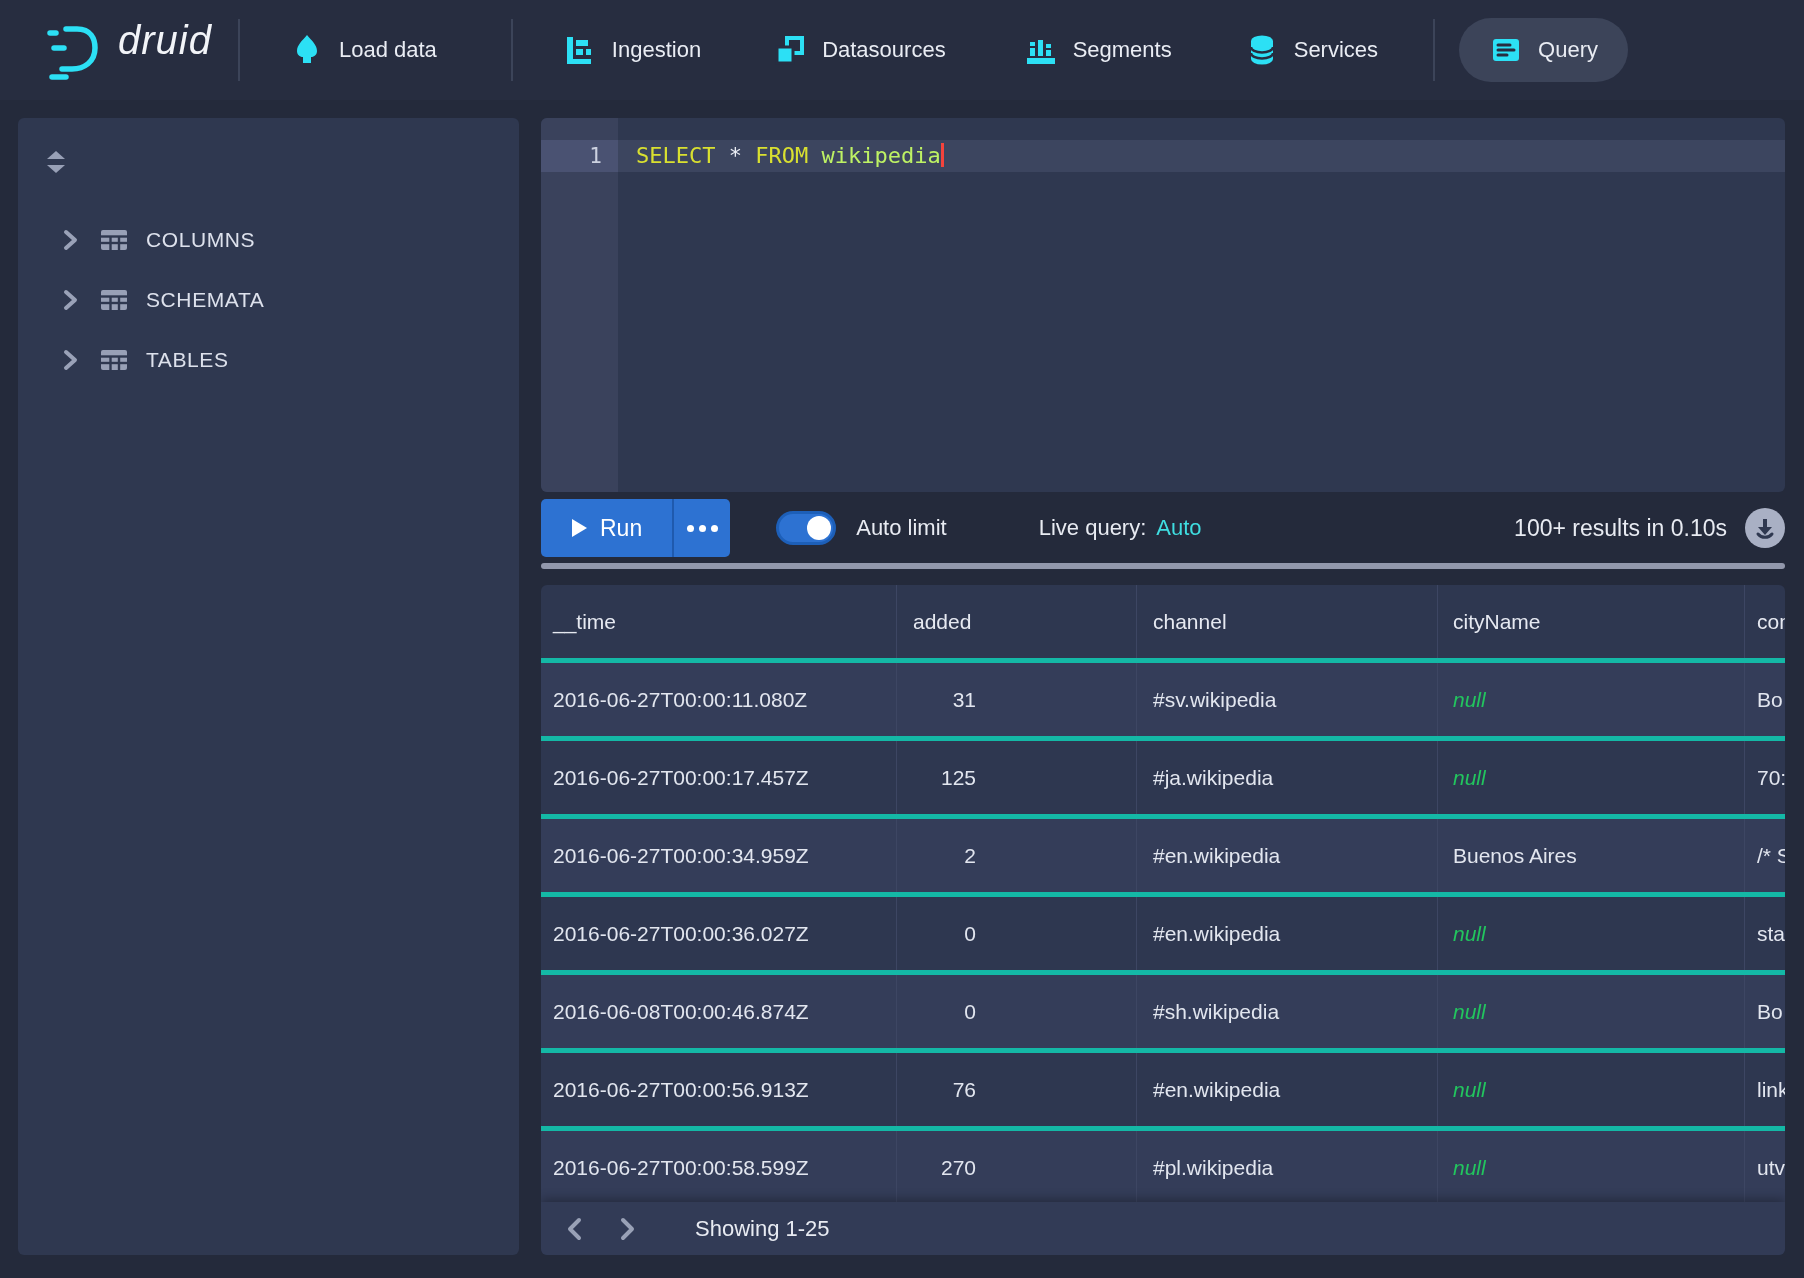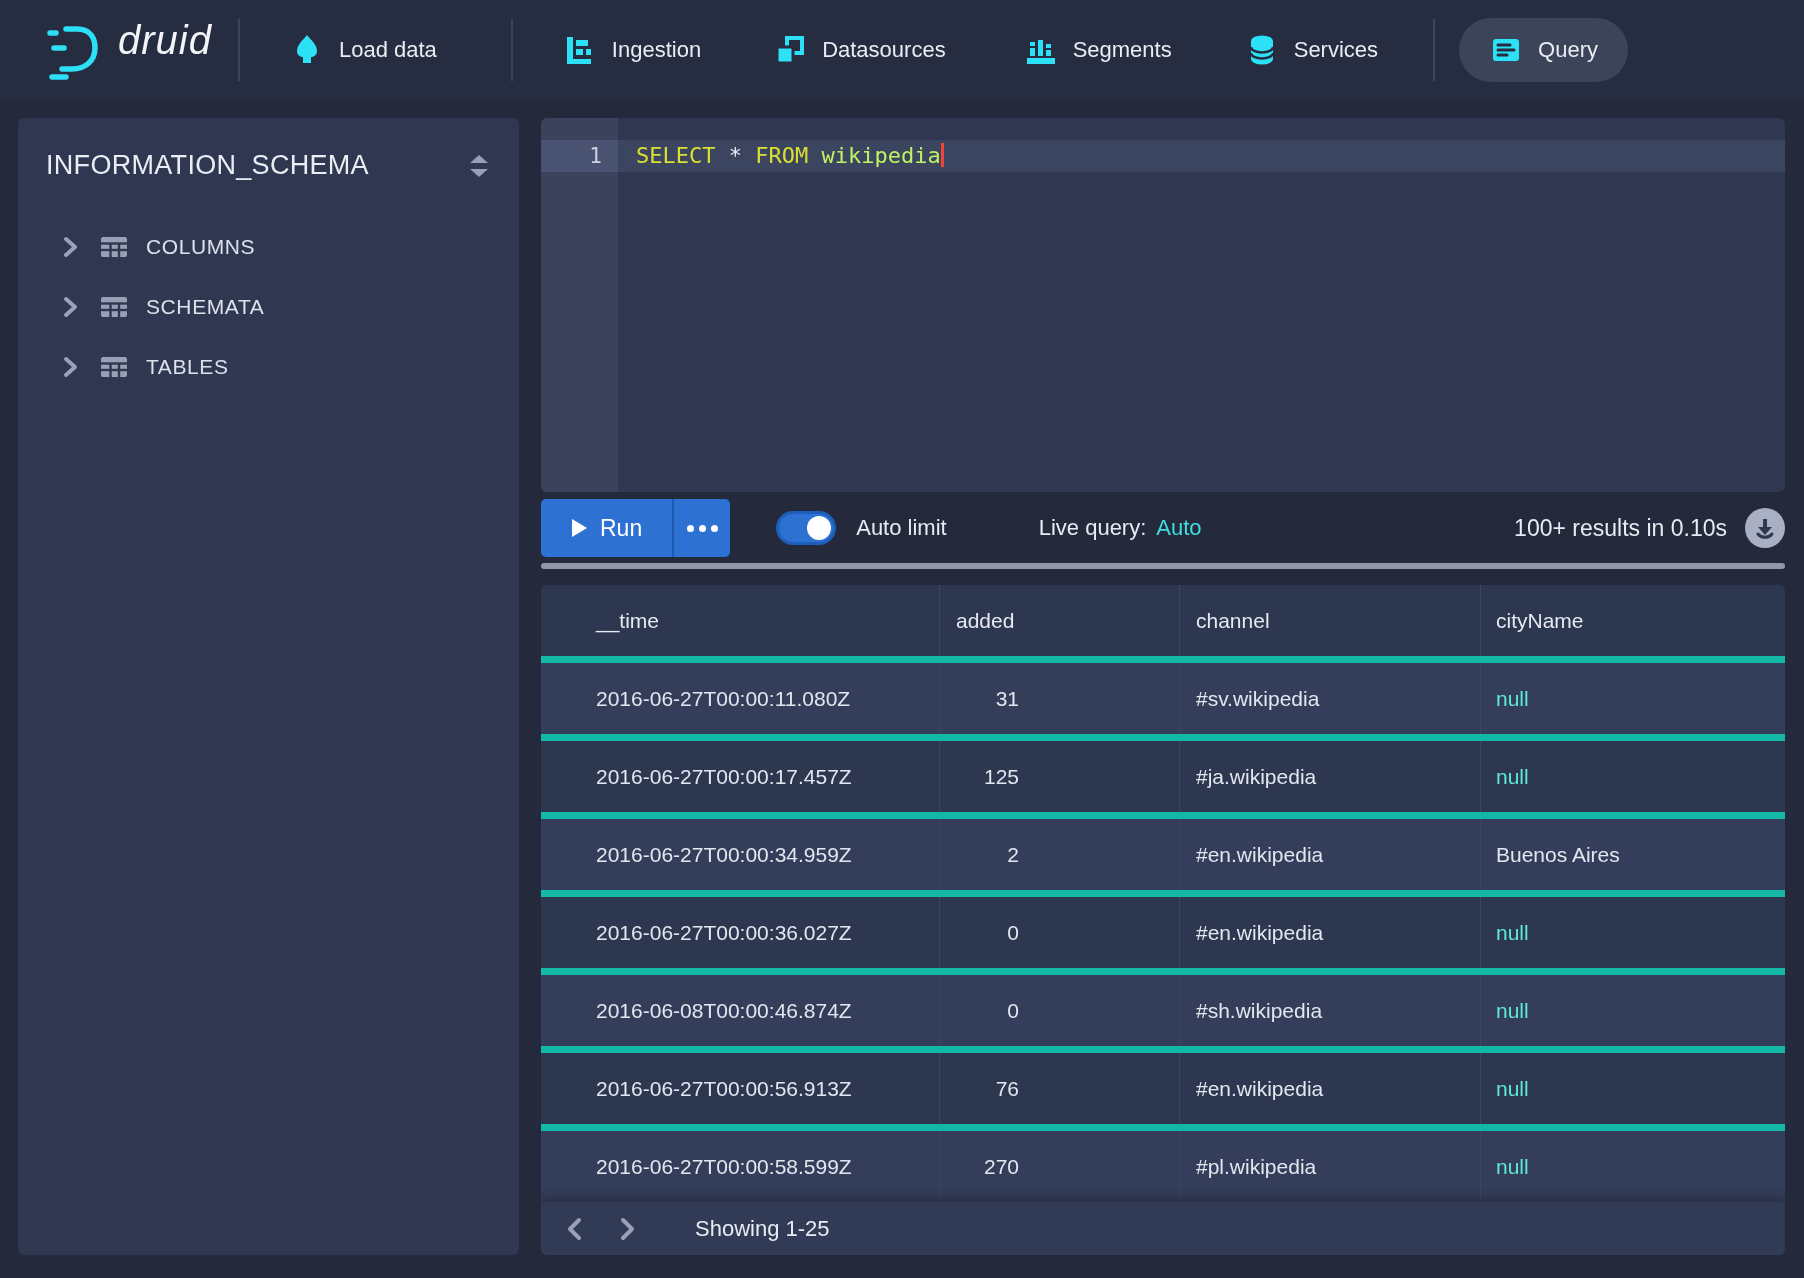--- a/index.html
+++ b/index.html
@@ -108,34 +108,34 @@
   .splitter {
     position:absolute; left:541px; top:563px; width:1244px; height:6px;
     background:#9298ac; border-radius:3px; cursor:row-resize;
   }
 
   
   .table-panel {
     position:absolute; left:541px; top:585px; width:1244px; height:670px;
     background:#2e3750; border-radius:6px; overflow:hidden;
   }
-  .trow { display:flex; height:78px; border-bottom:7px solid #14b8a6;padding-left:43px; }
+  .trow { display:flex; height:78px; border-bottom:5px solid #14b8a6; }
   .trow:nth-child(even) { background:#343d59; }
   .tcell {
     display:flex; align-items:center; overflow:hidden; white-space:nowrap;
     font-size:21px; color:#e2e6ef; border-right:1px solid #3d4663; cursor:pointer;
   }
   .c-time    { width:356px; padding-left:12px; flex:none; }
   .c-added   { width:240px; padding-left:16px; flex:none; }
   .c-channel { width:301px; padding-left:16px; flex:none; }
   .c-city    { width:307px; padding-left:15px; flex:none; }
   .c-comment { flex:1; padding-left:12px; border-right:none; }
   .thead .tcell { color:#e6e9f1; }
   .num { display:inline-block; width:63px; text-align:right; }
-  .null-val { color:#5eead4; }
+  .null-val { font-style:italic; color:#22c55e; }
 
   .tfoot {
     position:absolute; left:0; right:0; bottom:0; height:53px;
     background:#323b56; display:flex; align-items:center;
     box-shadow:0 -3px 10px rgba(0,0,0,0.30);
   }
   .page-btn { background:none; border:none; padding:0; margin-left:22px; cursor:pointer; display:flex; align-items:center; }
   .page-btn.next { margin-left:28px; }
   .showing { margin-left:56px; font-size:22px; color:#e8ebf2; }
 
@@ -229,21 +229,20 @@
           <line x1="9" y1="17" x2="25" y2="17"></line>
           <line x1="9" y1="22" x2="18" y2="22"></line>
         </g>
       </svg>
       <span>Query</span>
     </div>
   </header>
 
   <aside class="sidebar">
     <div class="side-title-row">
-      <span class="side-title">INFORMATION_SCHEMA</span>
       <svg class="sort-icon" width="20" height="24" viewBox="0 0 20 24">
         <polygon class="igray" points="10,1 19,9 1,9"></polygon>
         <polygon class="igray" points="1,15 19,15 10,23"></polygon>
       </svg>
     </div>
     <div class="tree">
       <div class="tree-item">
         <svg class="chev" width="20" height="24" viewBox="0 0 20 24">
           <path d="M6 4 L15 12 L6 20" fill="none" stroke="#9aa2b8" stroke-width="4" stroke-linecap="round" stroke-linejoin="round"></path>
         </svg>

